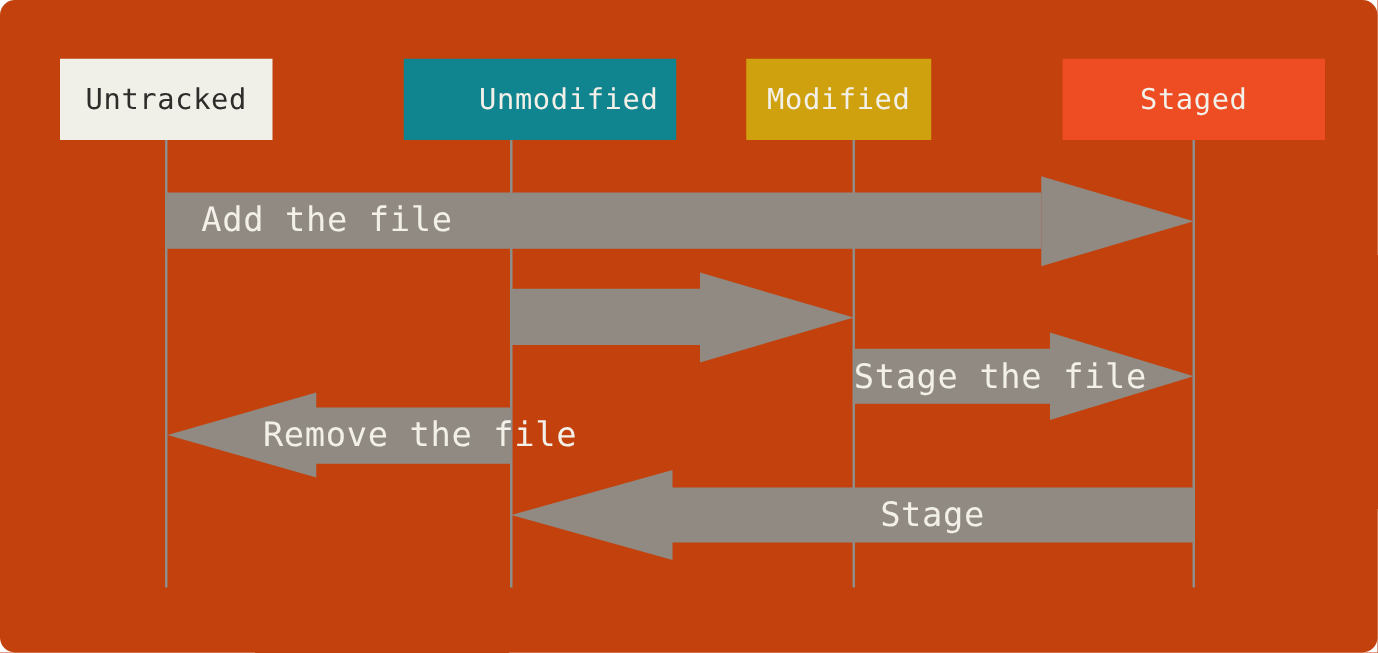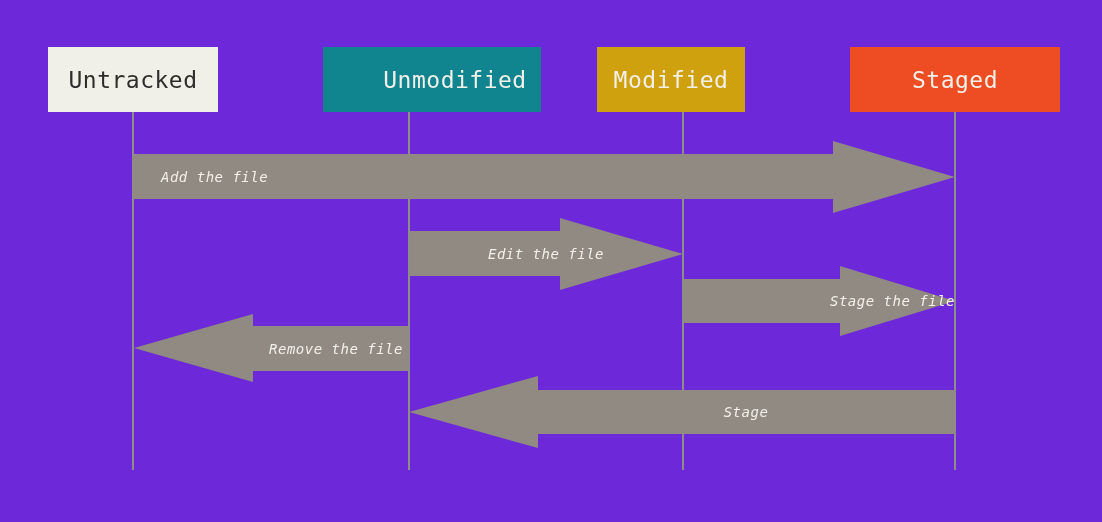--- a/index.html
+++ b/index.html
@@ -1,20 +1,20 @@
 <!DOCTYPE html>
 <html><head>
 <meta charset="utf-8">
 <style>
   html,body{margin:0;padding:0;}
   body{
     width:1102px;height:522px;background:#ffffff;overflow:hidden;
     font-family:"DejaVu Sans Mono","Liberation Mono",monospace;
   }
-  .stage{position:relative;width:1102px;height:522px;background:#6d28d9;}
+  .stage{position:relative;width:1102px;height:522px;background:#c2410c;border-radius:12px;}
 
   
   .state-box{
     position:absolute;top:47px;height:65px;
     display:flex;align-items:center;justify-content:center;
     font-size:23px;letter-spacing:0.5px;
   }
   .box-untracked {left:48px; width:170px;background:var(--c-untracked);color:var(--c-darktext);}
   .box-unmodified{left:323px;width:172px;background:var(--c-unmodified);color:var(--c-lighttext);padding-left:46px;}
   .box-modified  {left:597px;width:148px;background:var(--c-modified);color:var(--c-lighttext);}
@@ -28,38 +28,38 @@
   .line-4{left:954px;}
 
   
   .arrow-body{position:absolute;background:var(--c-arrow);}
   .arrow-head{position:absolute;width:0;height:0;}
   .head-right{border-top:36px solid transparent;border-bottom:36px solid transparent;border-left:122px solid var(--c-arrow);}
   .head-left {border-top:36px solid transparent;border-bottom:36px solid transparent;border-right:122px solid var(--c-arrow);}
 
   .arrow-label{
     position:absolute;display:flex;align-items:center;
-    color:var(--c-lighttext);font-size:14px;letter-spacing:0.5px;
-    white-space:nowrap;pointer-events:none;font-style:italic;
+    color:var(--c-lighttext);font-size:27px;letter-spacing:0.5px;
+    white-space:nowrap;pointer-events:none;
   }
 
   
   .add-body {left:133px;top:154px;width:700px;height:45px;}
   .add-head {left:833px;top:141px;}
   .add-label{left:133px;top:154px;width:700px;height:45px;justify-content:flex-start;padding-left:28px;}
 
   
   .edit-body {left:409px;top:231px;width:152px;height:45px;}
   .edit-head {left:560px;top:218px;border-left-width:123px;}
   .edit-label{left:409px;top:231px;width:274px;height:45px;justify-content:center;padding-right:36px;}
 
   
   .stage-body {left:683px;top:279px;width:158px;height:44px;}
   .stage-head {left:840px;top:266px;border-left-width:115px;border-top-width:35px;border-bottom-width:35px;}
-  .stage-label{left:683px;top:279px;width:272px;height:44px;justify-content:flex-end;}
+  .stage-label{left:683px;top:279px;width:272px;height:44px;justify-content:flex-start;}
 
   
   .remove-body {left:252px;top:326px;width:157px;height:45px;}
   .remove-head {left:134px;top:314px;border-right-width:119px;border-top-width:34px;border-bottom-width:34px;}
   .remove-label{left:135px;top:326px;width:274px;height:45px;justify-content:center;padding-left:44px;margin-left:20px;}
 
   
   .commit-body {left:537px;top:390px;width:418px;height:44px;}
   .commit-head {left:409px;top:376px;border-right-width:129px;}
   .commit-label{left:409px;top:390px;width:546px;height:44px;justify-content:center;padding-left:64px;}
@@ -88,23 +88,20 @@
   <div class="lifeline line-4"></div>
 
   <div class="arrow-body add-body"></div>
   <div class="arrow-head head-right add-head"></div>
   <div class="arrow-label add-label">
     <span>Add the file</span>
   </div>
 
   <div class="arrow-body edit-body"></div>
   <div class="arrow-head head-right edit-head"></div>
-  <div class="arrow-label edit-label">
-    <span>Edit the file</span>
-  </div>
 
   <div class="arrow-body stage-body"></div>
   <div class="arrow-head head-right stage-head"></div>
   <div class="arrow-label stage-label">
     <span>Stage the file</span>
   </div>
 
   <div class="arrow-body remove-body"></div>
   <div class="arrow-head head-left remove-head"></div>
   <div class="arrow-label remove-label">

